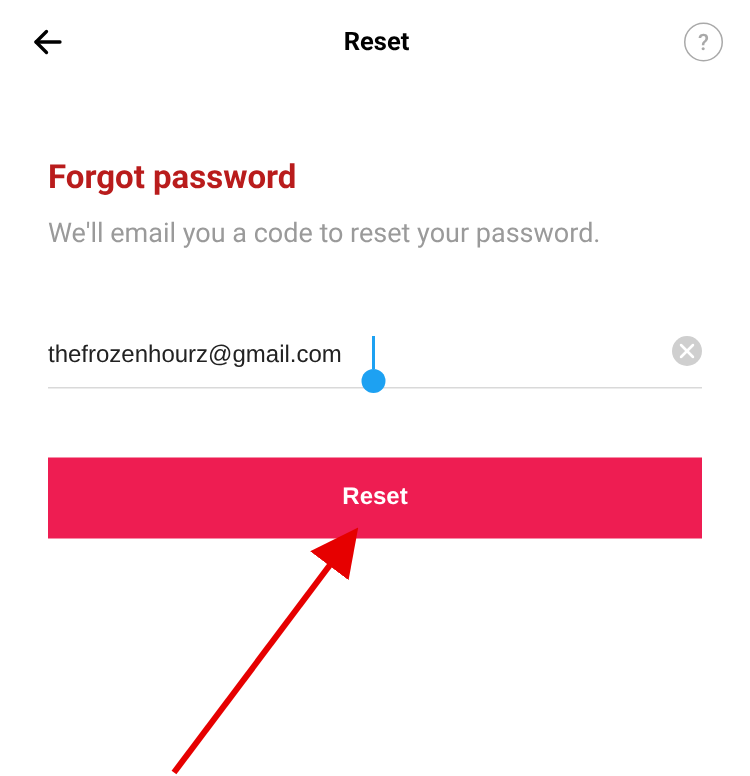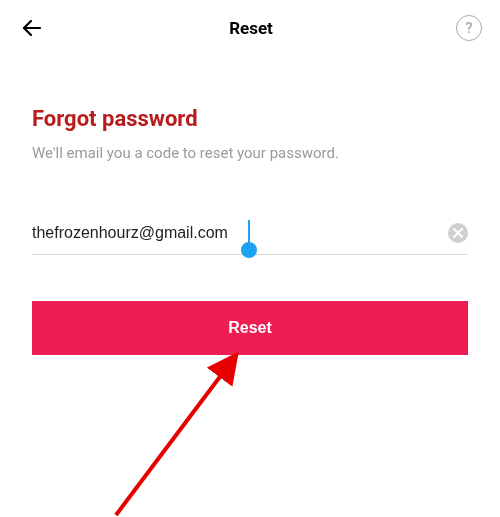--- a/index.html
+++ b/index.html
@@ -47,30 +47,30 @@
     .content {
       padding: 50px 32px 0 32px;
     }
     .heading {
       font-size: 22px;
       font-weight: 700;
       color: #b91c1c;
       margin-bottom: 12px;
     }
     .subtext {
-      font-size: 15px;
+      font-size: 18px;
       color: #9a9a9a;
       line-height: 1.4;
     }
     .input-wrapper {
       position: relative;
       margin-top: 56px;
       border-bottom: 1px solid #d9d9d9;
       display: flex;
-      align-items: center;
+      align-items: flex-start;
       padding-bottom: 8px;
     }
     .email-input {
       flex: 1;
       border: none;
       outline: none;
       font-size: 16px;
       color: #222;
       background: transparent;
       padding: 4px 0;

